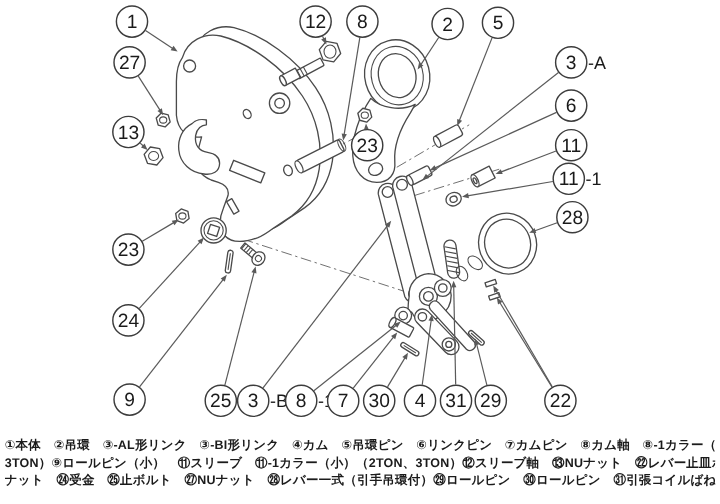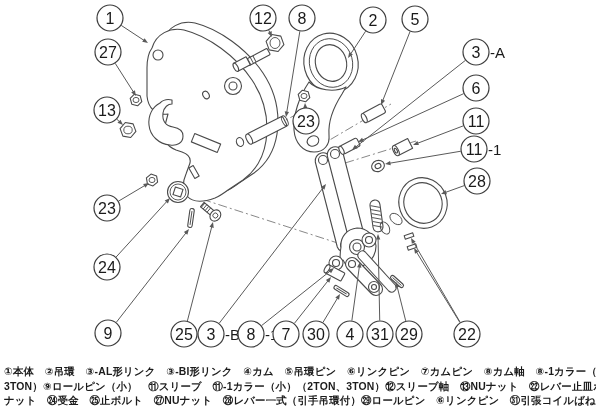--- a/index.html
+++ b/index.html
@@ -341,16 +341,16 @@
           <polygon points="414,248 418.7584730895579,251.52802123802465 415.01267276276633,253.83647957895434" fill="#5a5a5a"></polygon>
           <circle cx="467" cy="334" r="13" fill="#ffffff" stroke="#3c3c3c" stroke-width="1.2"></circle>
           <text x="467" y="339.5" text-anchor="middle" font-size="16" fill="#1a1a1a" font-family="&quot;Liberation Sans&quot;,&quot;DejaVu Sans&quot;,sans-serif">22</text>
         </g>
       </g>
 </svg>
 
 <div class="legend">
   <div>①本体　②吊環　③-AL形リンク　③-BI形リンク　④カム　⑤吊環ピン　⑥リンクピン　⑦カムピン　⑧カム軸　⑧-1カラー（大）（2TON、</div>
   <div>3TON）⑨ロールピン（小）　⑪スリーブ　⑪-1カラー（小）（2TON、3TON）⑫スリーブ軸　⑬NUナット　㉒レバー止皿ボルト　㉓レバー止NU</div>
-  <div>ナット　㉔受金　㉕止ボルト　㉗NUナット　㉘レバー一式（引手吊環付）㉙ロールピン　⑥リンクピン　㉛引張コイルばね</div>
+  <div>ナット　㉔受金　㉕止ボルト　㉗NUナット　㉘レバー一式（引手吊環付）㉙ロールピン　㉚ロールピン　㉛引張コイルばね</div>
 </div>
 
 </div>
 
 </body></html>

